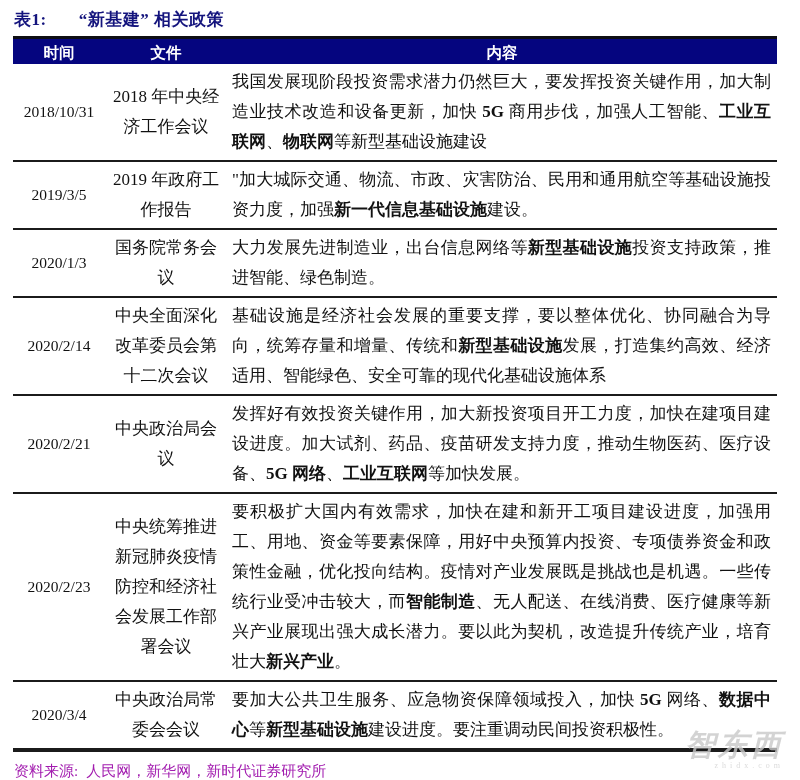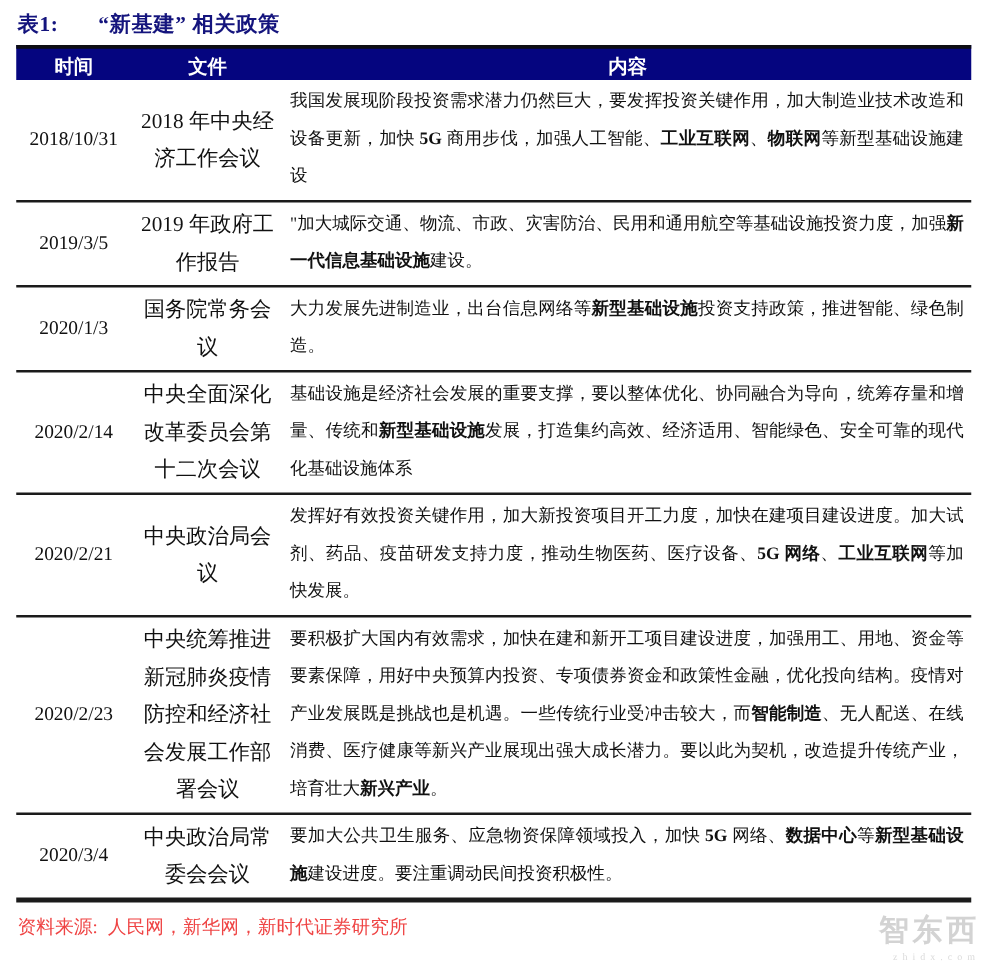--- a/index.html
+++ b/index.html
@@ -46,51 +46,52 @@
     font-size: 15.5px;
     display: flex;
     align-items: center;
     justify-content: center;
   }
   .c-date { width: 92px; flex: 0 0 92px; }
   .c-doc { width: 122px; flex: 0 0 122px; }
   .c-content { flex: 1 1 auto; }
   .trow { display: flex; }
   .trow + .trow { border-top: 2px solid var(--border-color); }
-  .cell { padding: 2px 4px; font-size: 14px; line-height: 30px; }
+  .cell { padding: 2px 4px; font-size: 17px; line-height: 30px; }
   .date-cell, .doc-cell {
     display: flex;
     align-items: center;
     justify-content: center;
     text-align: center;
   }
   .date-cell { font-size: 15.5px; }
   .doc-cell { font-size: 17px; padding: 2px 6px; }
   .content-cell { text-align: justify; padding: 3px 6px 3px 5px; }
   .content-cell .hl { font-weight: bold; }
   .source-note {
     padding: 10px 2px 0 14px;
     font-size: 15px;
-    color: #ef4444;
+    color: #a21caf;
     border-radius: 13px;
   }
   .source-note .source-label { margin-right: 8px; }
   .watermark {
     position: absolute;
     right: 6px; bottom: 10px;
     text-align: center;
     color: var(--watermark-color);
     opacity: 0.8;
     pointer-events: none;
   }
   .wm-main {
-    font-size: 24px;
+    font-size: 30px;
     font-weight: bold;
     letter-spacing: 3px;
     line-height: 32px;
+    font-style: italic;
   }
   .wm-sub {
     font-size: 8px;
     letter-spacing: 4px;
     color: #d2d2d2;
     text-align: right;
   }
 </style>
 </head>
 <body>

